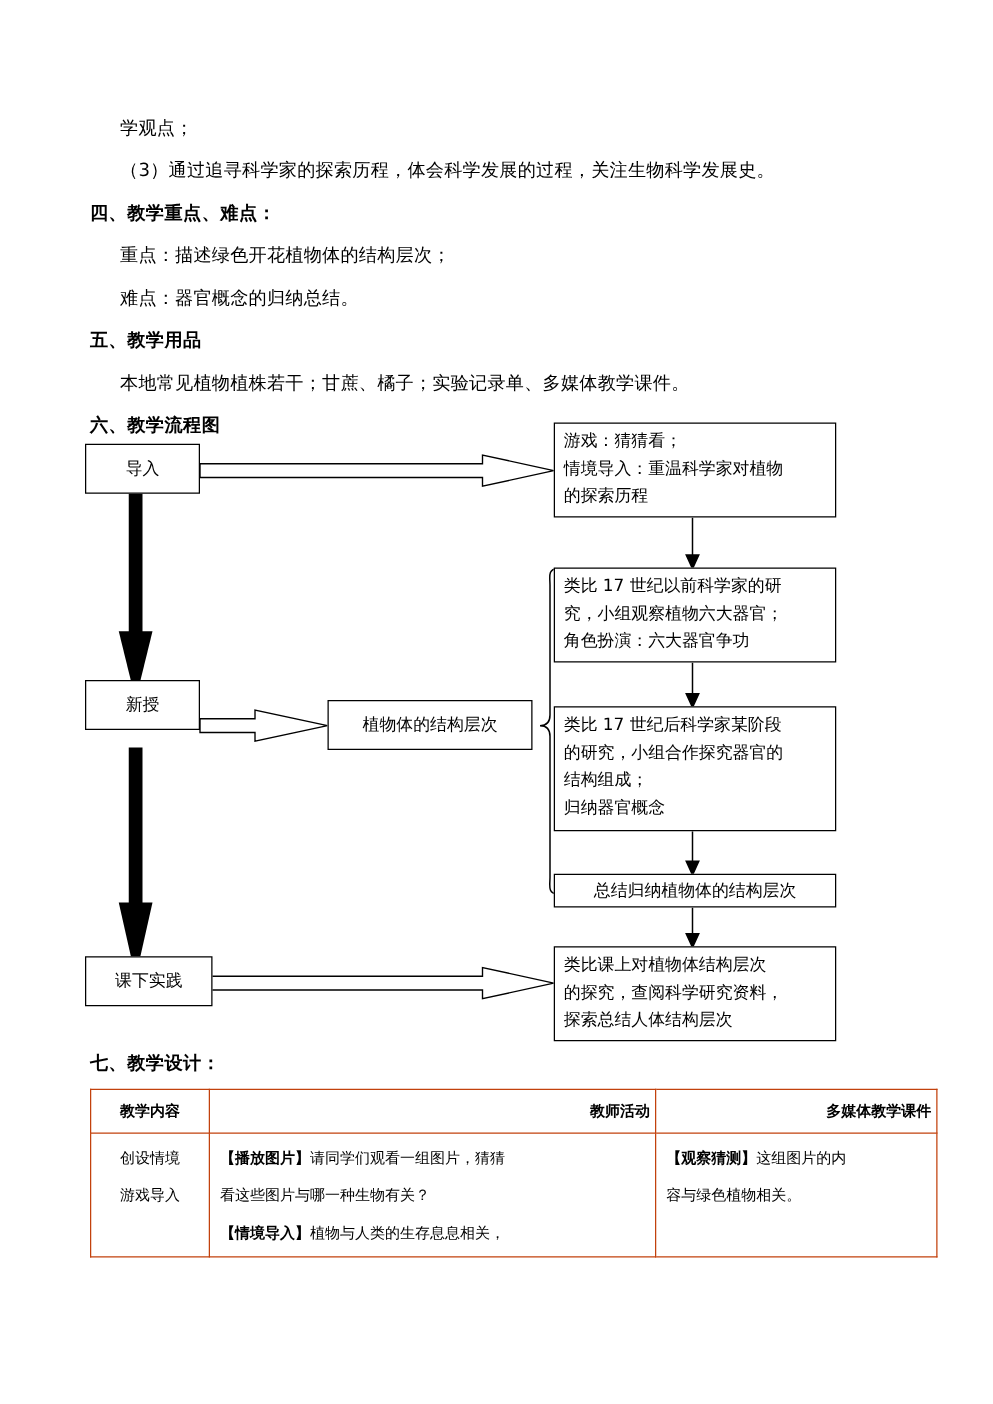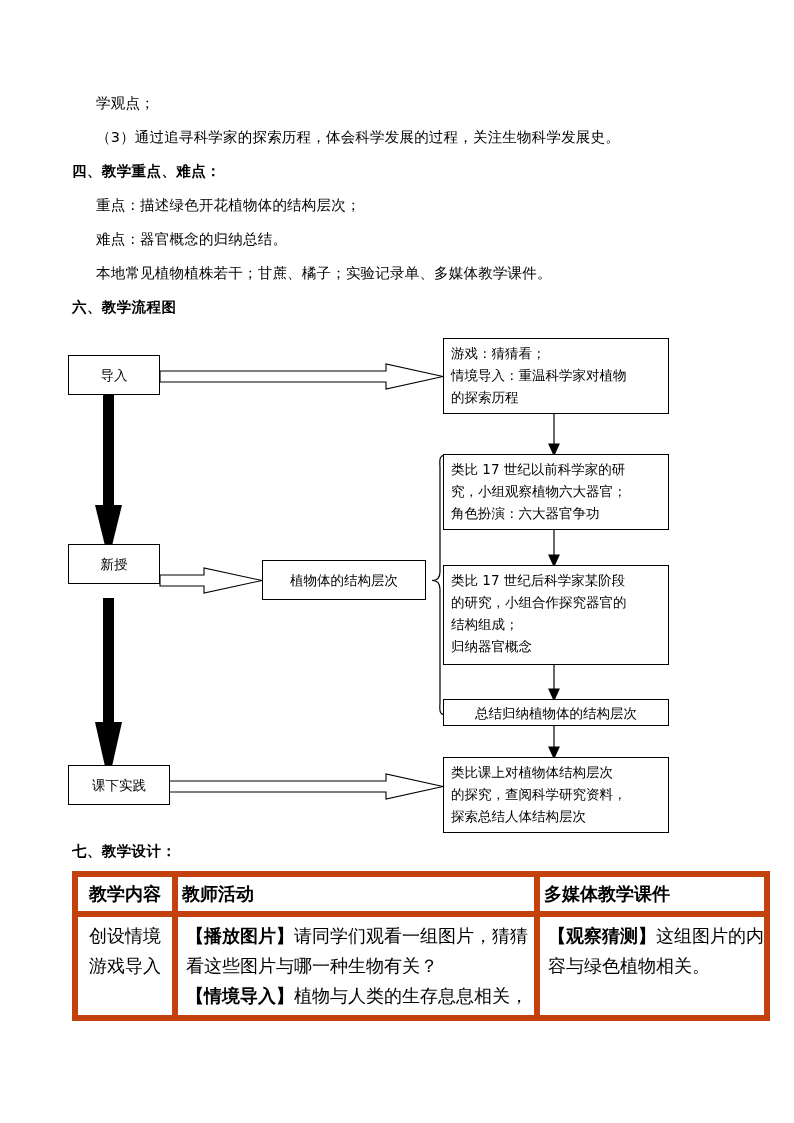--- a/index.html
+++ b/index.html
@@ -72,28 +72,28 @@
   
   .tbl {
     position: absolute;
     left: 72px;
     top: 871px;
     width: 650px;
     border-collapse: collapse;
     table-layout: fixed;
   }
   .tbl td {
-    border: 6px solid #c2410c;
-    font-size: 18px;
+    border: 1px solid #c2410c;
+    font-size: 12px;
     line-height: 30px;
     vertical-align: top;
     padding: 4px 8px;
   }
   .tbl td.hd {
-    text-align: left;
+    text-align: right;
     font-weight: bold;
     line-height: 20px;
     padding: 7px 4px;
     vertical-align: middle;
   }
   .tbl td.c1 { width: 86px; text-align: center; padding: 4px 4px; }
   .tbl td.c2 { width: 348px; }
   .tbl td.c3 { width: 216px; }
   .tbl .cellline { white-space: nowrap; }
   .tbl .bk { font-weight: bold; }
@@ -102,20 +102,21 @@
 <body>
 
 <div class="page">
 
   <div class="prose">
     <div class="line indent">学观点；</div>
     <div class="line indent">（3）通过追寻科学家的探索历程，体会科学发展的过程，关注生物科学发展史。</div>
     <div class="line heading">四、教学重点、难点：</div>
     <div class="line indent">重点：描述绿色开花植物体的结构层次；</div>
     <div class="line indent">难点：器官概念的归纳总结。</div>
+    <div class="line heading">五、教学用品</div>
     <div class="line indent">本地常见植物植株若干；甘蔗、橘子；实验记录单、多媒体教学课件。</div>
     <div class="line heading">六、教学流程图</div>
   </div>
 
   <svg class="flow" viewBox="0 0 794 1123" width="794" height="1123">
 
     <g fill="#000" stroke="none">
       <rect x="103" y="394" width="11" height="118"></rect>
       <polygon points="95,505 122,505 108.5,560 "></polygon>
       <rect x="103" y="598" width="11" height="130"></rect>

